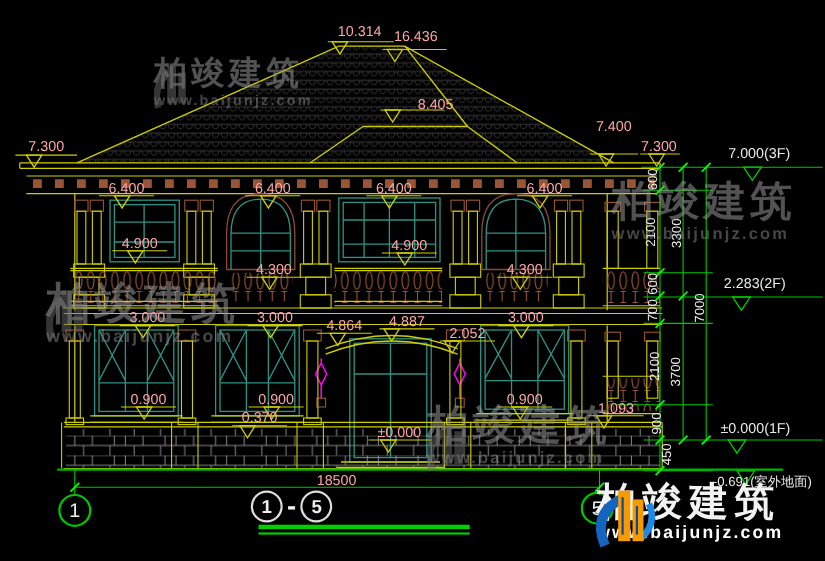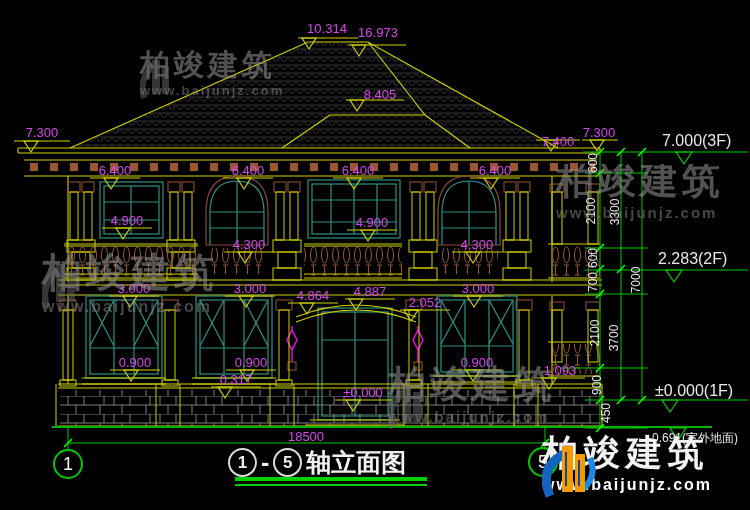--- a/index.html
+++ b/index.html
@@ -1,25 +1,25 @@
 <!DOCTYPE html>
 <html><head>
 <meta charset="utf-8">
 <style>
   html,body{margin:0;padding:0;background:#000;}
   #stage{position:relative;width:750px;height:510px;background:#000;overflow:hidden;
          font-family:"Liberation Sans",sans-serif;}
   #stage svg{position:absolute;left:0;top:0;}
-  .lb{position:absolute;color:#d946ef;font-size:13px;white-space:nowrap;
+  .lb{position:absolute;color:#fca5a5;font-size:13px;white-space:nowrap;
       transform:translate(-50%,0);line-height:1;}
-  .lv{position:absolute;color:#e8e8e8;font-size:16px;white-space:nowrap;line-height:1;}
+  .lv{position:absolute;color:#e8e8e8;font-size:13px;white-space:nowrap;line-height:1;}
   .rot{position:absolute;color:#e8e8e8;font-size:12px;white-space:nowrap;
        transform:translate(-50%,-50%) rotate(-90deg);line-height:1;}
   .wm{position:absolute;pointer-events:none;}
-  .wm .brand{font-weight:bold;color:rgba(150,150,150,.55);letter-spacing:4px;line-height:1;font-family:Liberation Mono, monospace;}
+  .wm .brand{font-weight:bold;color:rgba(150,150,150,.55);letter-spacing:4px;line-height:1;}
   .wm .url{font-weight:bold;color:rgba(140,140,140,.5);letter-spacing:2px;line-height:1.4;}
   .wm-colored .brand{color:#f2f2f2;letter-spacing:6px;}
   .wm-colored .url{color:#fff;letter-spacing:2px;}
   .titlebar{position:absolute;left:228px;top:446px;display:flex;align-items:center;gap:4px;
             color:#f0f0f0;font-size:25px;font-weight:bold;}
   .tcirc{display:inline-flex;align-items:center;justify-content:center;width:25px;height:25px;
          border:2px solid #ddd;border-radius:50%;font-size:17px;font-weight:bold;color:#eee;}
   .underline1{position:absolute;left:235px;top:477px;width:192px;height:4px;background:#00cf00;}
   .underline2{position:absolute;left:235px;top:484px;width:192px;height:2px;background:#00cf00;}
   .axis{position:absolute;width:26px;height:26px;border:2px solid #00c800;border-radius:50%;
@@ -219,43 +219,43 @@
         <use href="#trig" x="670" y="428"></use>
   </g>
 
   <g>
     <path d="M68,427 V450 M545,427 V450 M68,443 H545" fill="none" stroke="#00c800" stroke-width="1"></path>
     <path d="M64,447 L72,439 M541,447 L549,439" stroke="#00ff00" stroke-width="1.6"></path>
   </g>
 </svg>
 
 <span class="lb" style="left:327px;top:22px">10.314</span>
-<span class="lb" style="left:378px;top:26px">16.973</span>
-<span class="lb" style="left:380px;top:88px">8.405</span>
+<span class="lb" style="left:378px;top:26px">16.436</span>
+<span class="lb" style="left:396px;top:88px">8.405</span>
 <span class="lb" style="left:42px;top:126px">7.300</span>
-<span class="lb" style="left:558px;top:135px">7.400</span>
+<span class="lb" style="left:558px;top:108px">7.400</span>
 <span class="lb" style="left:599px;top:126px">7.300</span>
 <span class="lb" style="left:115px;top:164px">6.400</span>
 <span class="lb" style="left:248px;top:164px">6.400</span>
 <span class="lb" style="left:358px;top:164px">6.400</span>
 <span class="lb" style="left:495px;top:164px">6.400</span>
 <span class="lb" style="left:127px;top:214px">4.900</span>
 <span class="lb" style="left:372px;top:216px">4.900</span>
 <span class="lb" style="left:249px;top:238px">4.300</span>
 <span class="lb" style="left:477px;top:238px">4.300</span>
 <span class="lb" style="left:134px;top:282px">3.000</span>
 <span class="lb" style="left:250px;top:282px">3.000</span>
 <span class="lb" style="left:478px;top:282px">3.000</span>
 <span class="lb" style="left:313px;top:289px">4.864</span>
 <span class="lb" style="left:370px;top:285px">4.887</span>
 <span class="lb" style="left:425px;top:296px">2.052</span>
 <span class="lb" style="left:135px;top:356px">0.900</span>
 <span class="lb" style="left:251px;top:356px">0.900</span>
 <span class="lb" style="left:477px;top:356px">0.900</span>
-<span class="lb" style="left:236px;top:373px">0.317</span>
+<span class="lb" style="left:236px;top:373px">0.370</span>
 <span class="lb" style="left:560px;top:364px">1.093</span>
 <span class="lb" style="left:363px;top:386px">±0.000</span>
 <span class="lb" style="left:306px;top:430px">18500</span>
 
 <span class="lv" style="left:662px;top:133px">7.000(3F)</span>
 <span class="lv" style="left:658px;top:251px">2.283(2F)</span>
 <span class="lv" style="left:655px;top:383px">±0.000(1F)</span>
 <span class="lv" style="left:648px;top:432px;font-size:12px">-0.691(室外地面)</span>
 
 <span class="rot" style="left:593px;top:163px">600</span>
@@ -269,21 +269,20 @@
 <span class="rot" style="left:614px;top:338px">3700</span>
 <span class="rot" style="left:636px;top:280px">7000</span>
 
 <div class="axis" style="left:68px;top:464px">1</div>
 <div class="axis" style="left:543px;top:462px">5</div>
 
 <div class="titlebar">
   <span class="tcirc">1</span>
   <span>-</span>
   <span class="tcirc">5</span>
-  <span>轴立面图</span>
 </div>
 <div class="underline1"></div>
 <div class="underline2"></div>
 
 <div class="wm" style="left:140px;top:52px;display:flex;gap:8px;align-items:flex-start">
   <svg width="34" height="52" class="glogo">
     <path d="M4,46 Q-2,26 14,14" stroke="#6a6a6a" stroke-width="6" fill="none"></path>
     <rect x="12" y="8" width="8" height="34" fill="#6a6a6a"></rect>
         <rect x="22" y="14" width="7" height="28" fill="#6a6a6a"></rect>
   </svg>

